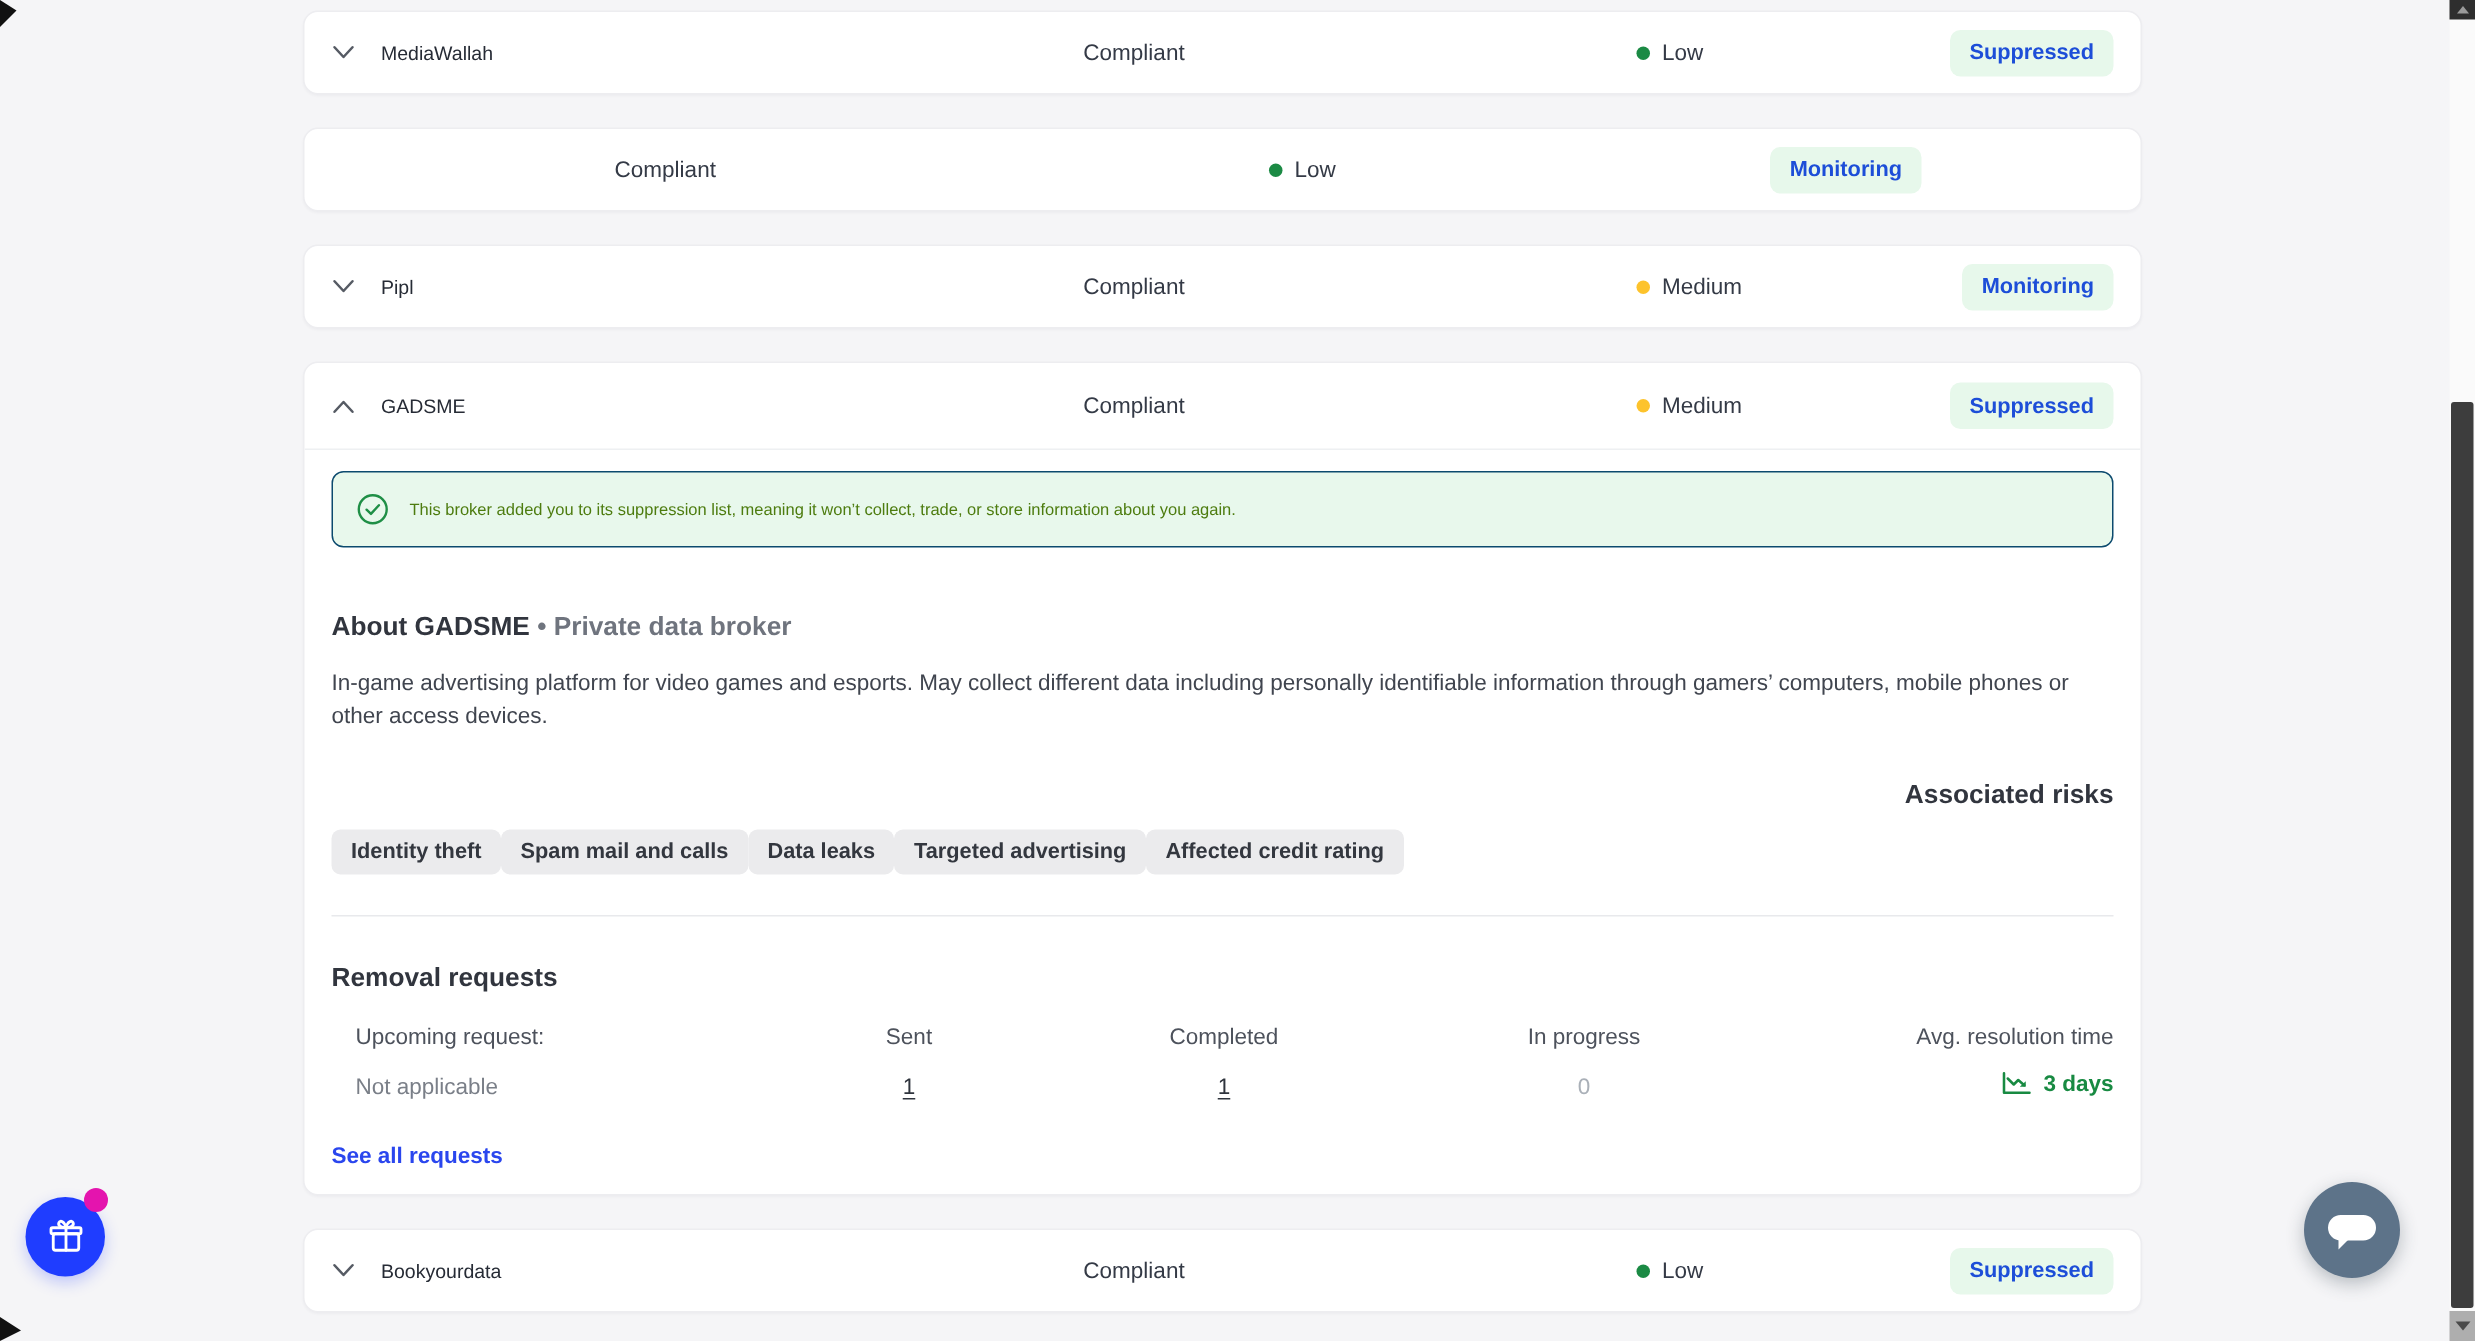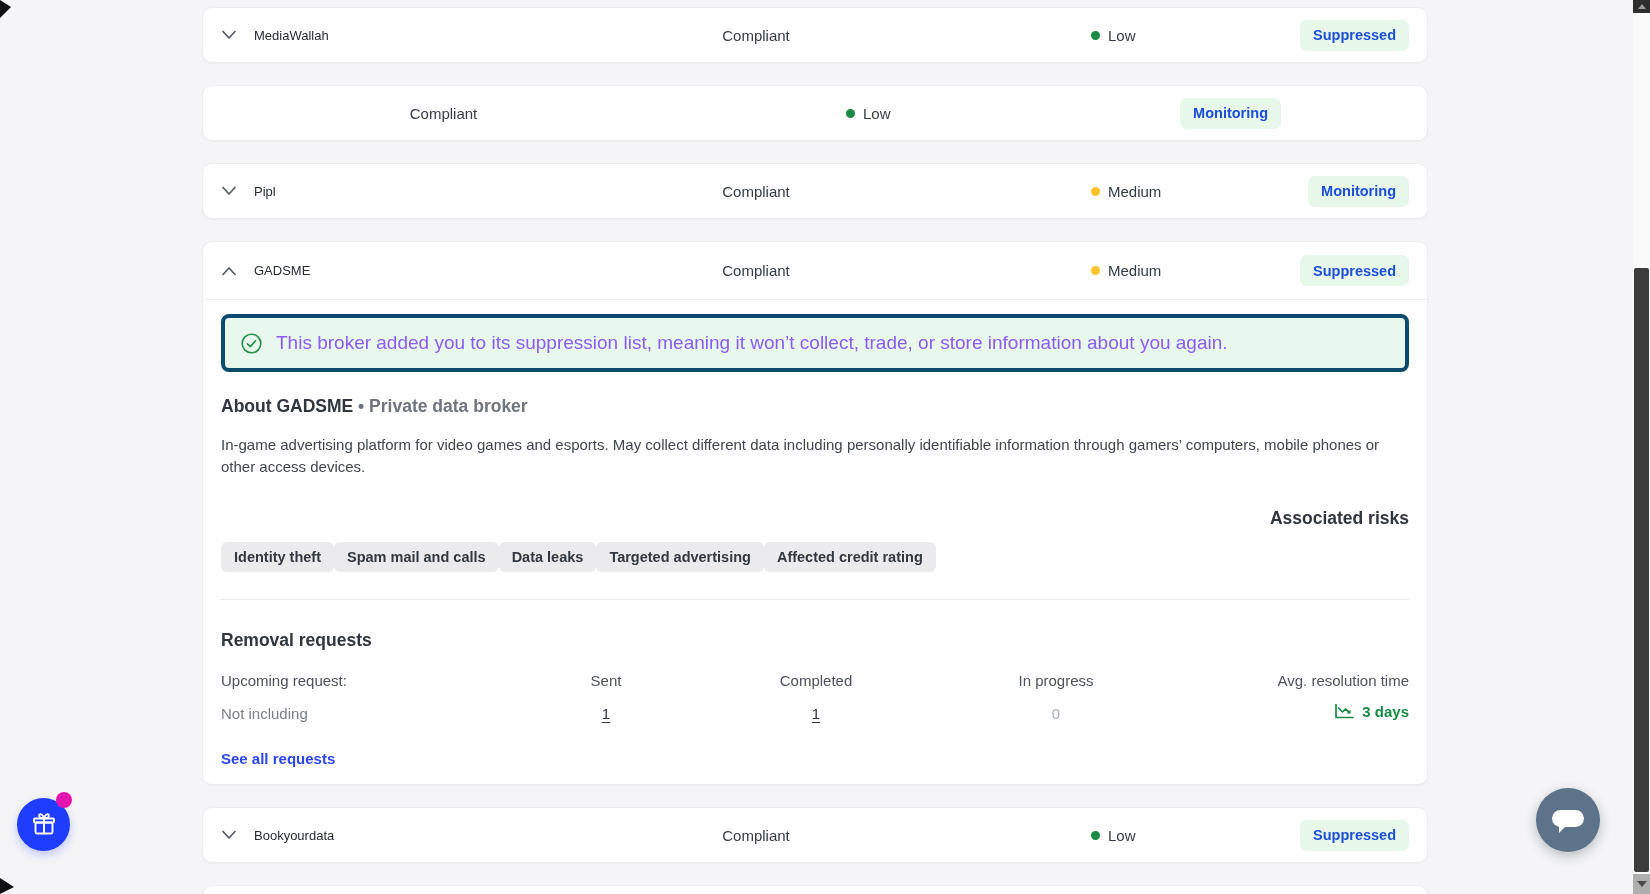--- a/index.html
+++ b/index.html
@@ -40,46 +40,46 @@
     height:31px; padding:0 13px;
     border-radius:7px;
     background:#e7f8eb; color:#1d4ed8;
     font-size:14.5px; font-weight:700;
   }
   
   .detail { padding:0 18px 16px 18px; }
   .banner {
     margin-top:14px;
     background:#e8f8ec;
-    border:4px solid #0c4a6e;
+    border:1px solid #0c4a6e;
     border-radius:8px;
     padding:14px 16px;
     display:flex; align-items:center; gap:14px;
-    font-size:19px; color:#8b5cf6;
-  }
-  .section-title { margin-top:24px; font-size:17.5px; font-weight:700; color:#31353e; }
+    font-size:11px; color:#4d7c0f;
+  }
+  .section-title { margin-top:42px; font-size:17.5px; font-weight:700; color:#31353e; }
   .about-type { color:#6f747e; }
   .description { margin-top:17px; font-size:15px; line-height:22px; color:#40454f; max-width:1160px; }
   .risks-title { margin-top:30px;text-align:right; }
   .chips { margin-top:13px; display:flex; }
   .chip {
     background:#ebebed; color:#33373f;
     border-radius:6px; padding:7px 13px;
     font-size:14.5px; font-weight:700;
   }
   .divider { margin-top:27px; border-top:1px solid #e8e9ec; }
   .rr-title { margin-top:30px; }
   .rr-grid {
     display:grid;
     grid-template-columns:290px 190px 230px 250px 1fr;
     align-items:center;
   }
   .rr-head { margin-top:21px; font-size:15px; color:#4d525c; }
   .rr-values { margin-top:14px; font-size:15px; }
-  .rr-grid > :nth-child(1){ text-align:left; }
+  .rr-grid > :nth-child(1){ text-align:left;margin-left:16px; }
   .rr-grid > :nth-child(2), .rr-grid > :nth-child(3), .rr-grid > :nth-child(4){ text-align:center; }
   .rr-grid > :nth-child(5){ text-align:right; }
   .muted { color:#7a7f88; }
   .count-link { color:#2f343d; text-decoration:underline; text-underline-offset:3px; cursor:pointer; }
   .zero { color:#aab0b8; }
   .avg-value { color:#188a42; font-weight:700; display:inline-flex; align-items:center; gap:8px; }
   .see-all { margin-top:27px; font-size:15px; font-weight:700; color:#2a46ee; cursor:pointer; display:inline-block; }
   
   .partial-card { height:40px; margin-bottom:0; border-radius:10px 10px 0 0; position:relative; }
   
@@ -232,21 +232,21 @@
 
       <div class="rr-grid rr-head">
         <div>Upcoming request:</div>
         <div>Sent</div>
         <div>Completed</div>
         <div>In progress</div>
         <div>Avg. resolution time</div>
       </div>
 
       <div class="rr-grid rr-values">
-        <div class="muted">Not including</div>
+        <div class="muted">Not applicable</div>
         <div><span class="count-link">1</span></div>
         <div><span class="count-link">1</span></div>
         <div><span class="zero">0</span></div>
         <div>
           <span class="avg-value">
             <span style="display:inline-flex;">
               <svg width="20" height="17" viewBox="0 0 20 17">
                   <path d="M2 1.5 L2 14.5 L19 14.5" fill="none" stroke="#188a42" stroke-width="1.7" stroke-linecap="round" stroke-linejoin="round"></path>
                   <path d="M4.5 5 L8.5 9 L11.5 6 L15.5 9.5" fill="none" stroke="#188a42" stroke-width="1.7" stroke-linecap="round" stroke-linejoin="round"></path>
                   <path d="M16.5 10.5 L12.5 10.5 L16.5 6.8 Z" fill="#188a42"></path>

